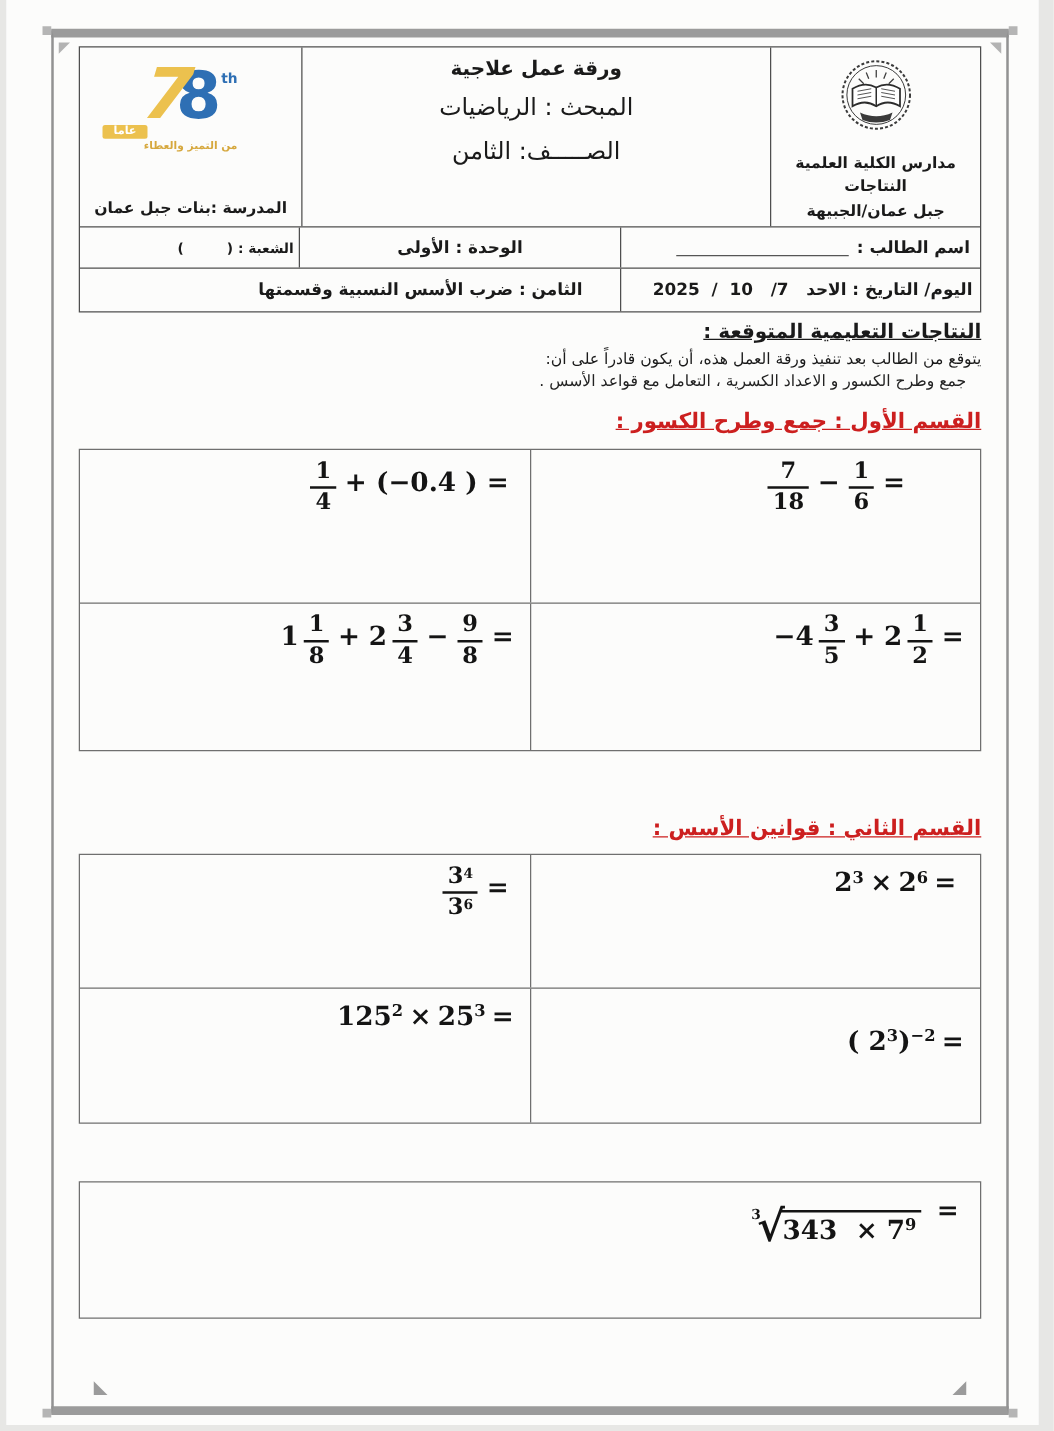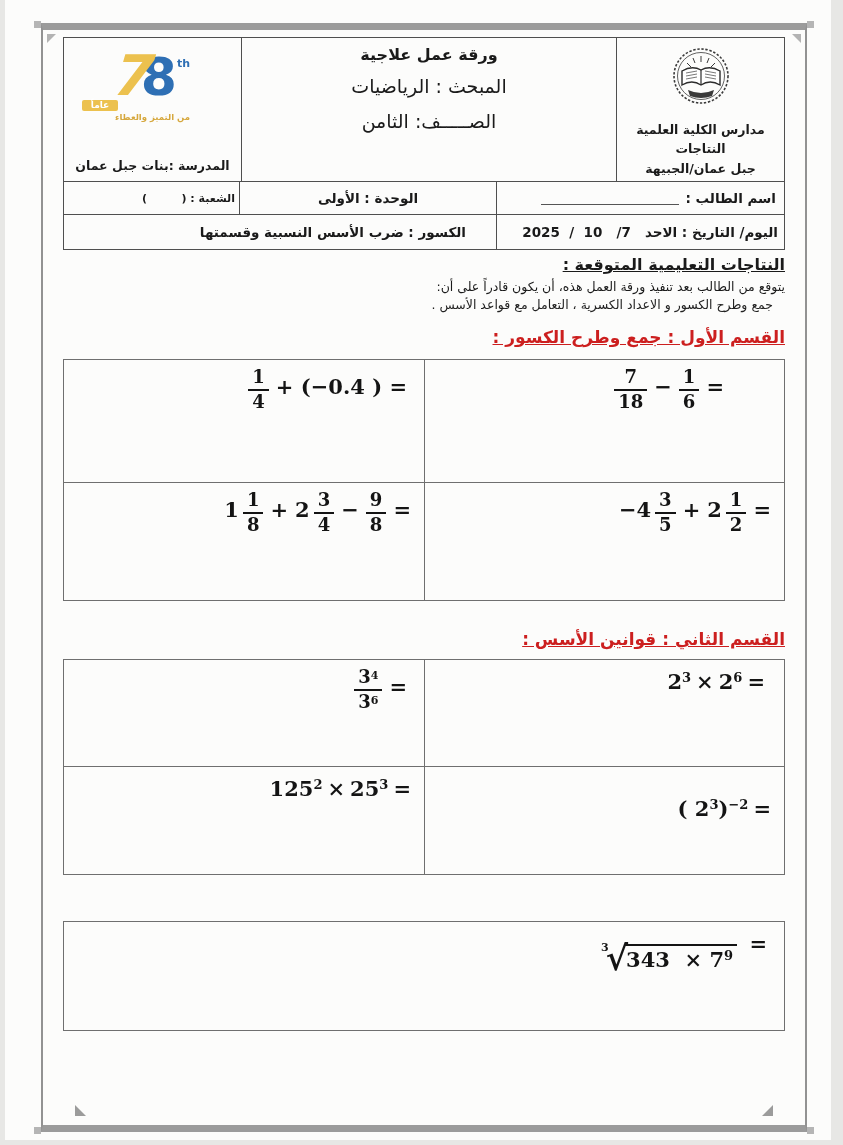--- a/index.html
+++ b/index.html
@@ -65,21 +65,21 @@
   .c-lesson { flex:1; display:flex; align-items:center; justify-content:flex-start; padding-right:30px; font-weight:bold; font-size:13.5px; }
 
   
   .outcomes { margin-top:5px; text-align:right; }
   .outcomes-title { display:inline-block; font-weight:bold; font-size:16px; text-decoration:underline; }
   .outcomes-l1 { font-weight:normal; font-size:12.5px; margin-top:5px; }
   .outcomes-l2 { font-size:12.5px; margin-top:3px; padding-right:12px; color:#222; }
 
   .section-title { margin-top:15px; text-align:right; }
   .section-title span { display:inline-block; color:#cc1f1f; font-weight:bold; font-size:17px; text-decoration:underline; }
-  .st2 { margin-top:28px; }
+  .st2 { margin-top:52px; }
 
   
   .ptable { border:1.5px solid #6f6f6f; margin-top:12px; }
   .prow { display:flex; }
   .prow + .prow { border-top:1px solid #6f6f6f; }
   .pcell { position:relative; width:50%; }
   .prow > .pcell:first-child { border-left:1px solid #6f6f6f; }
   .t1 .prow1 { height:122px; } .t1 .prow2 { height:118px; }
   .t2 { margin-top:10px; } .t2 .prow1 { height:106px; } .t2 .prow2 { height:108px; }
   .answer-box { border:1.5px solid #6f6f6f; height:110px; position:relative; margin-top:46px; }
@@ -175,21 +175,21 @@
         <div class="hcell c-shuba">
           <span class="pre">الشعبة : (         )</span>
         </div>
       </div>
 
       <div class="hrow r3">
         <div class="hcell c-date">
           <span class="pre">اليوم/ التاريخ : الاحد   7/   10  /  2025</span>
         </div>
         <div class="hcell c-lesson">
-          <span>الكسور : ضرب الأسس النسبية وقسمتها</span>
+          <span>الثامن : ضرب الأسس النسبية وقسمتها</span>
         </div>
       </div>
     </div>
 
     <div class="outcomes">
       <div><span class="outcomes-title">النتاجات التعليمية المتوقعة :</span></div>
       <div class="outcomes-l1">يتوقع من الطالب بعد تنفيذ ورقة العمل هذه، أن يكون قادراً على أن:</div>
       <div class="outcomes-l2">جمع وطرح الكسور و الاعداد الكسرية ، التعامل مع قواعد الأسس .</div>
     </div>
 

